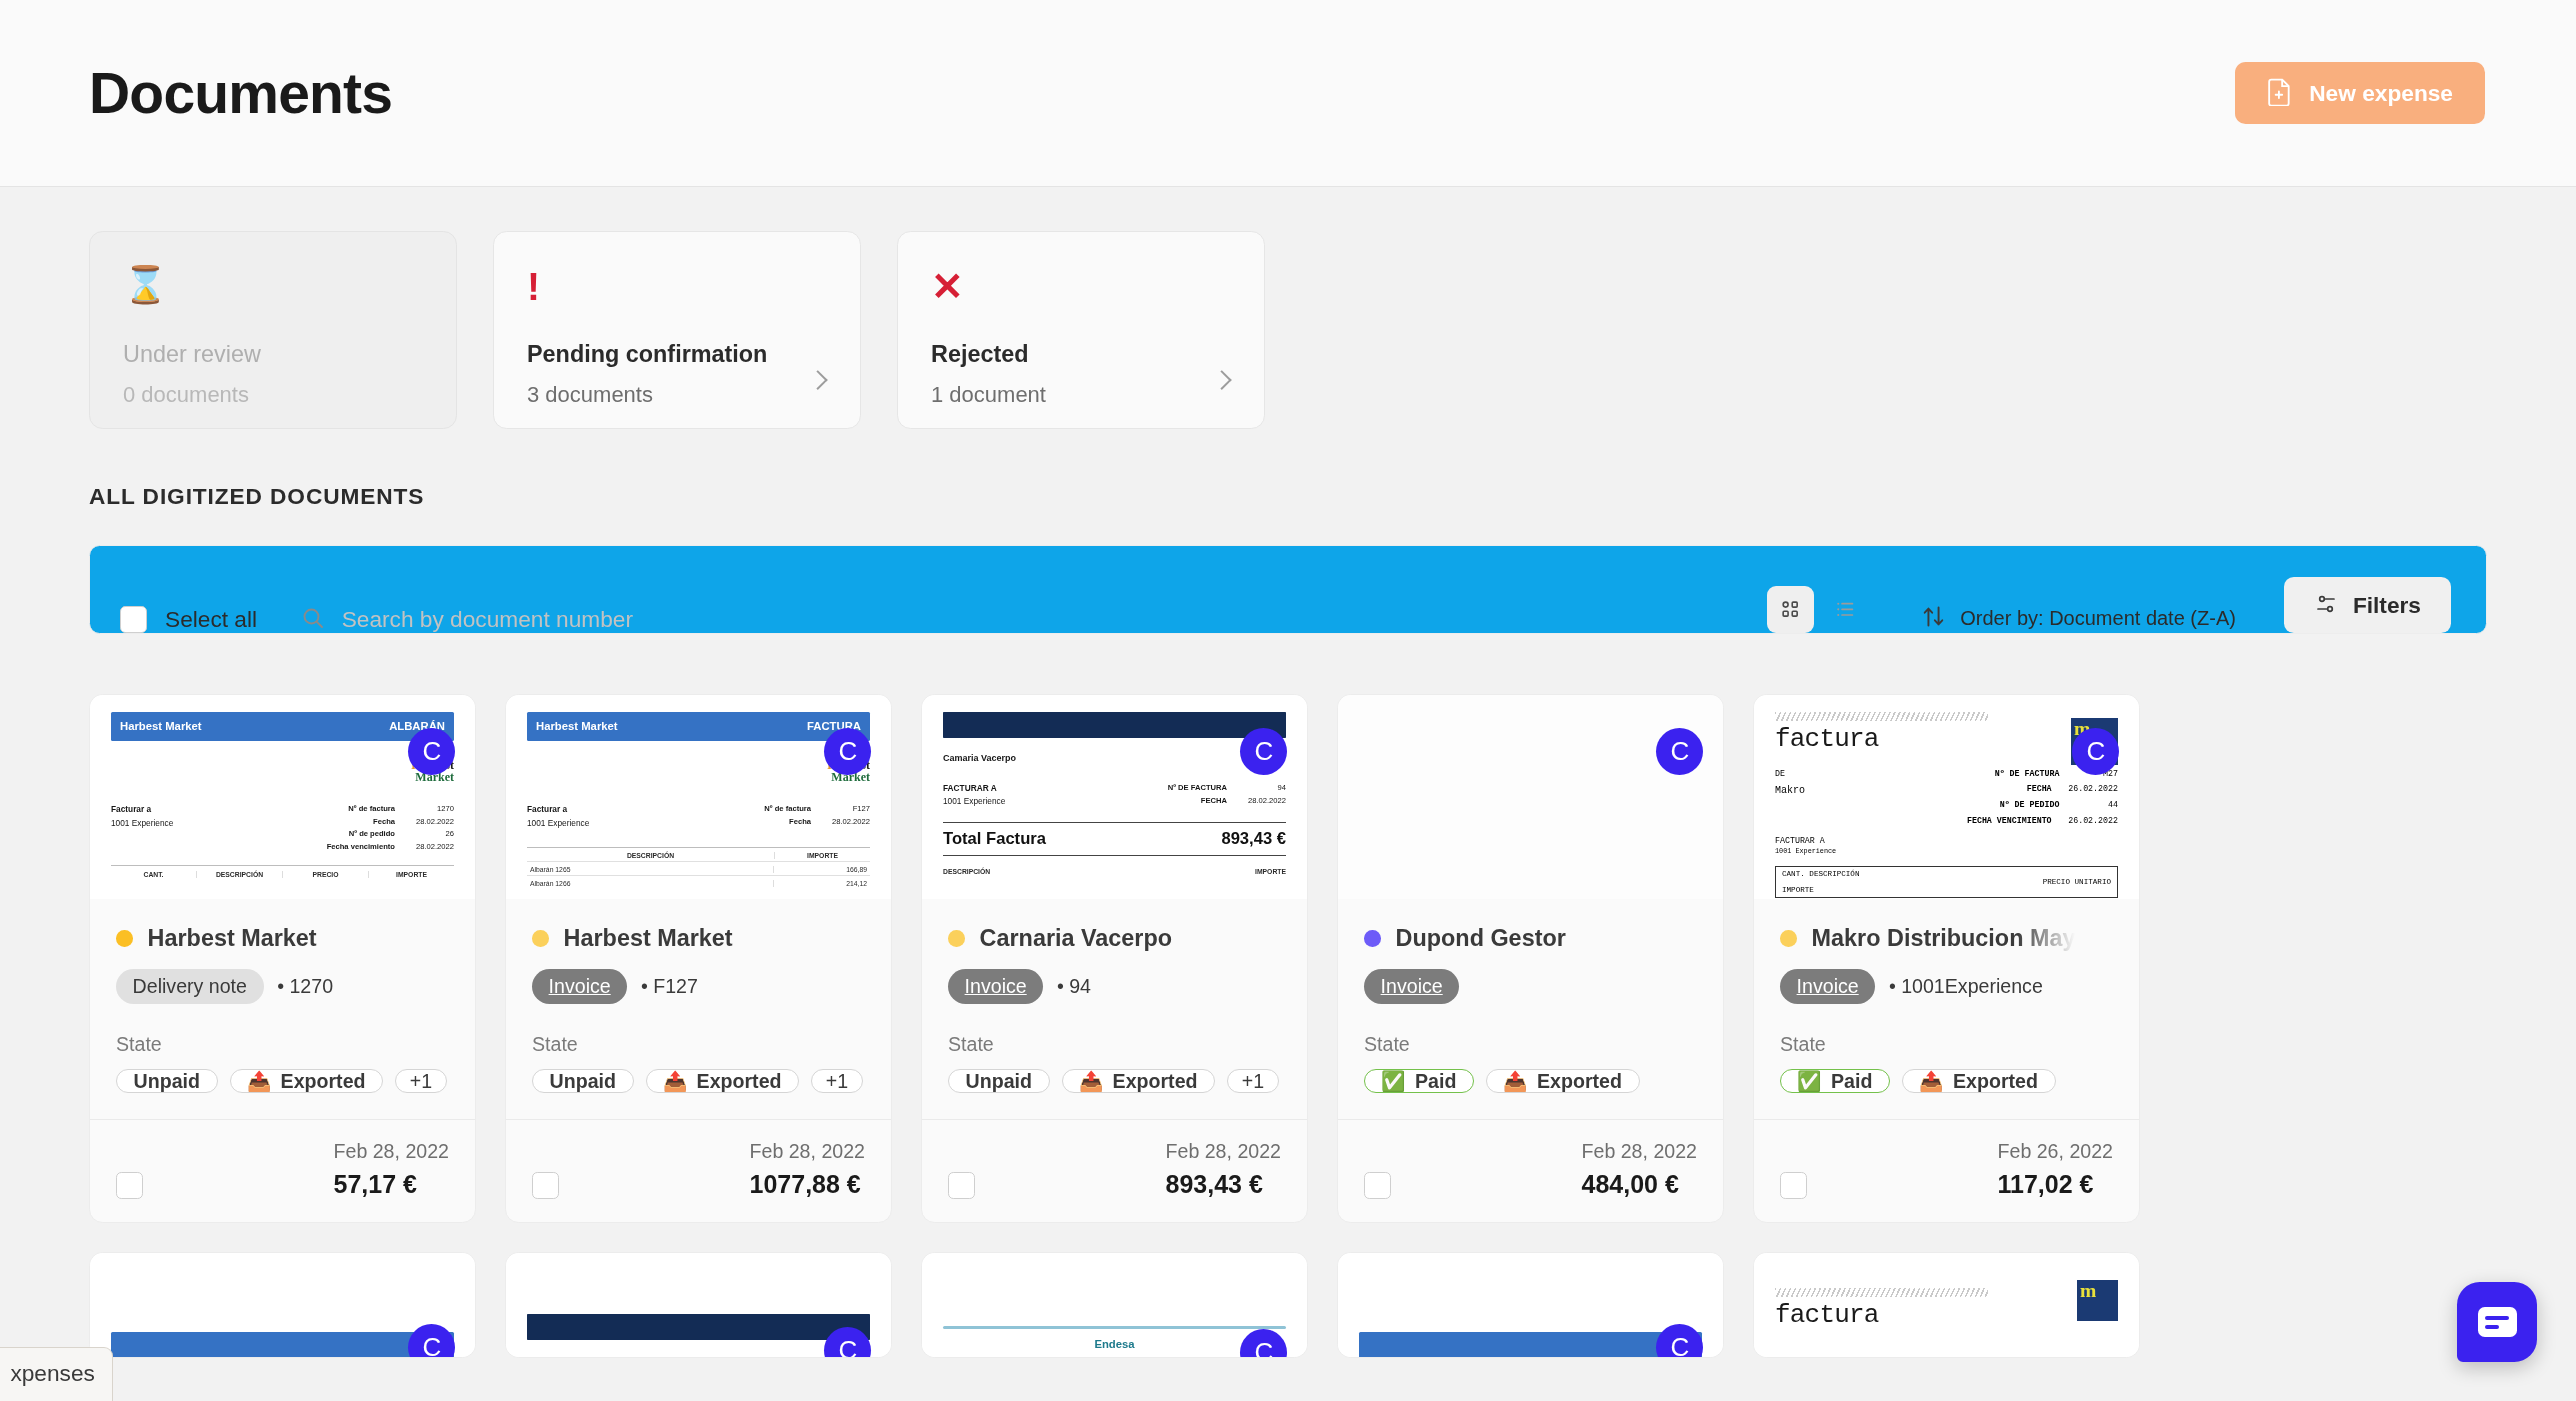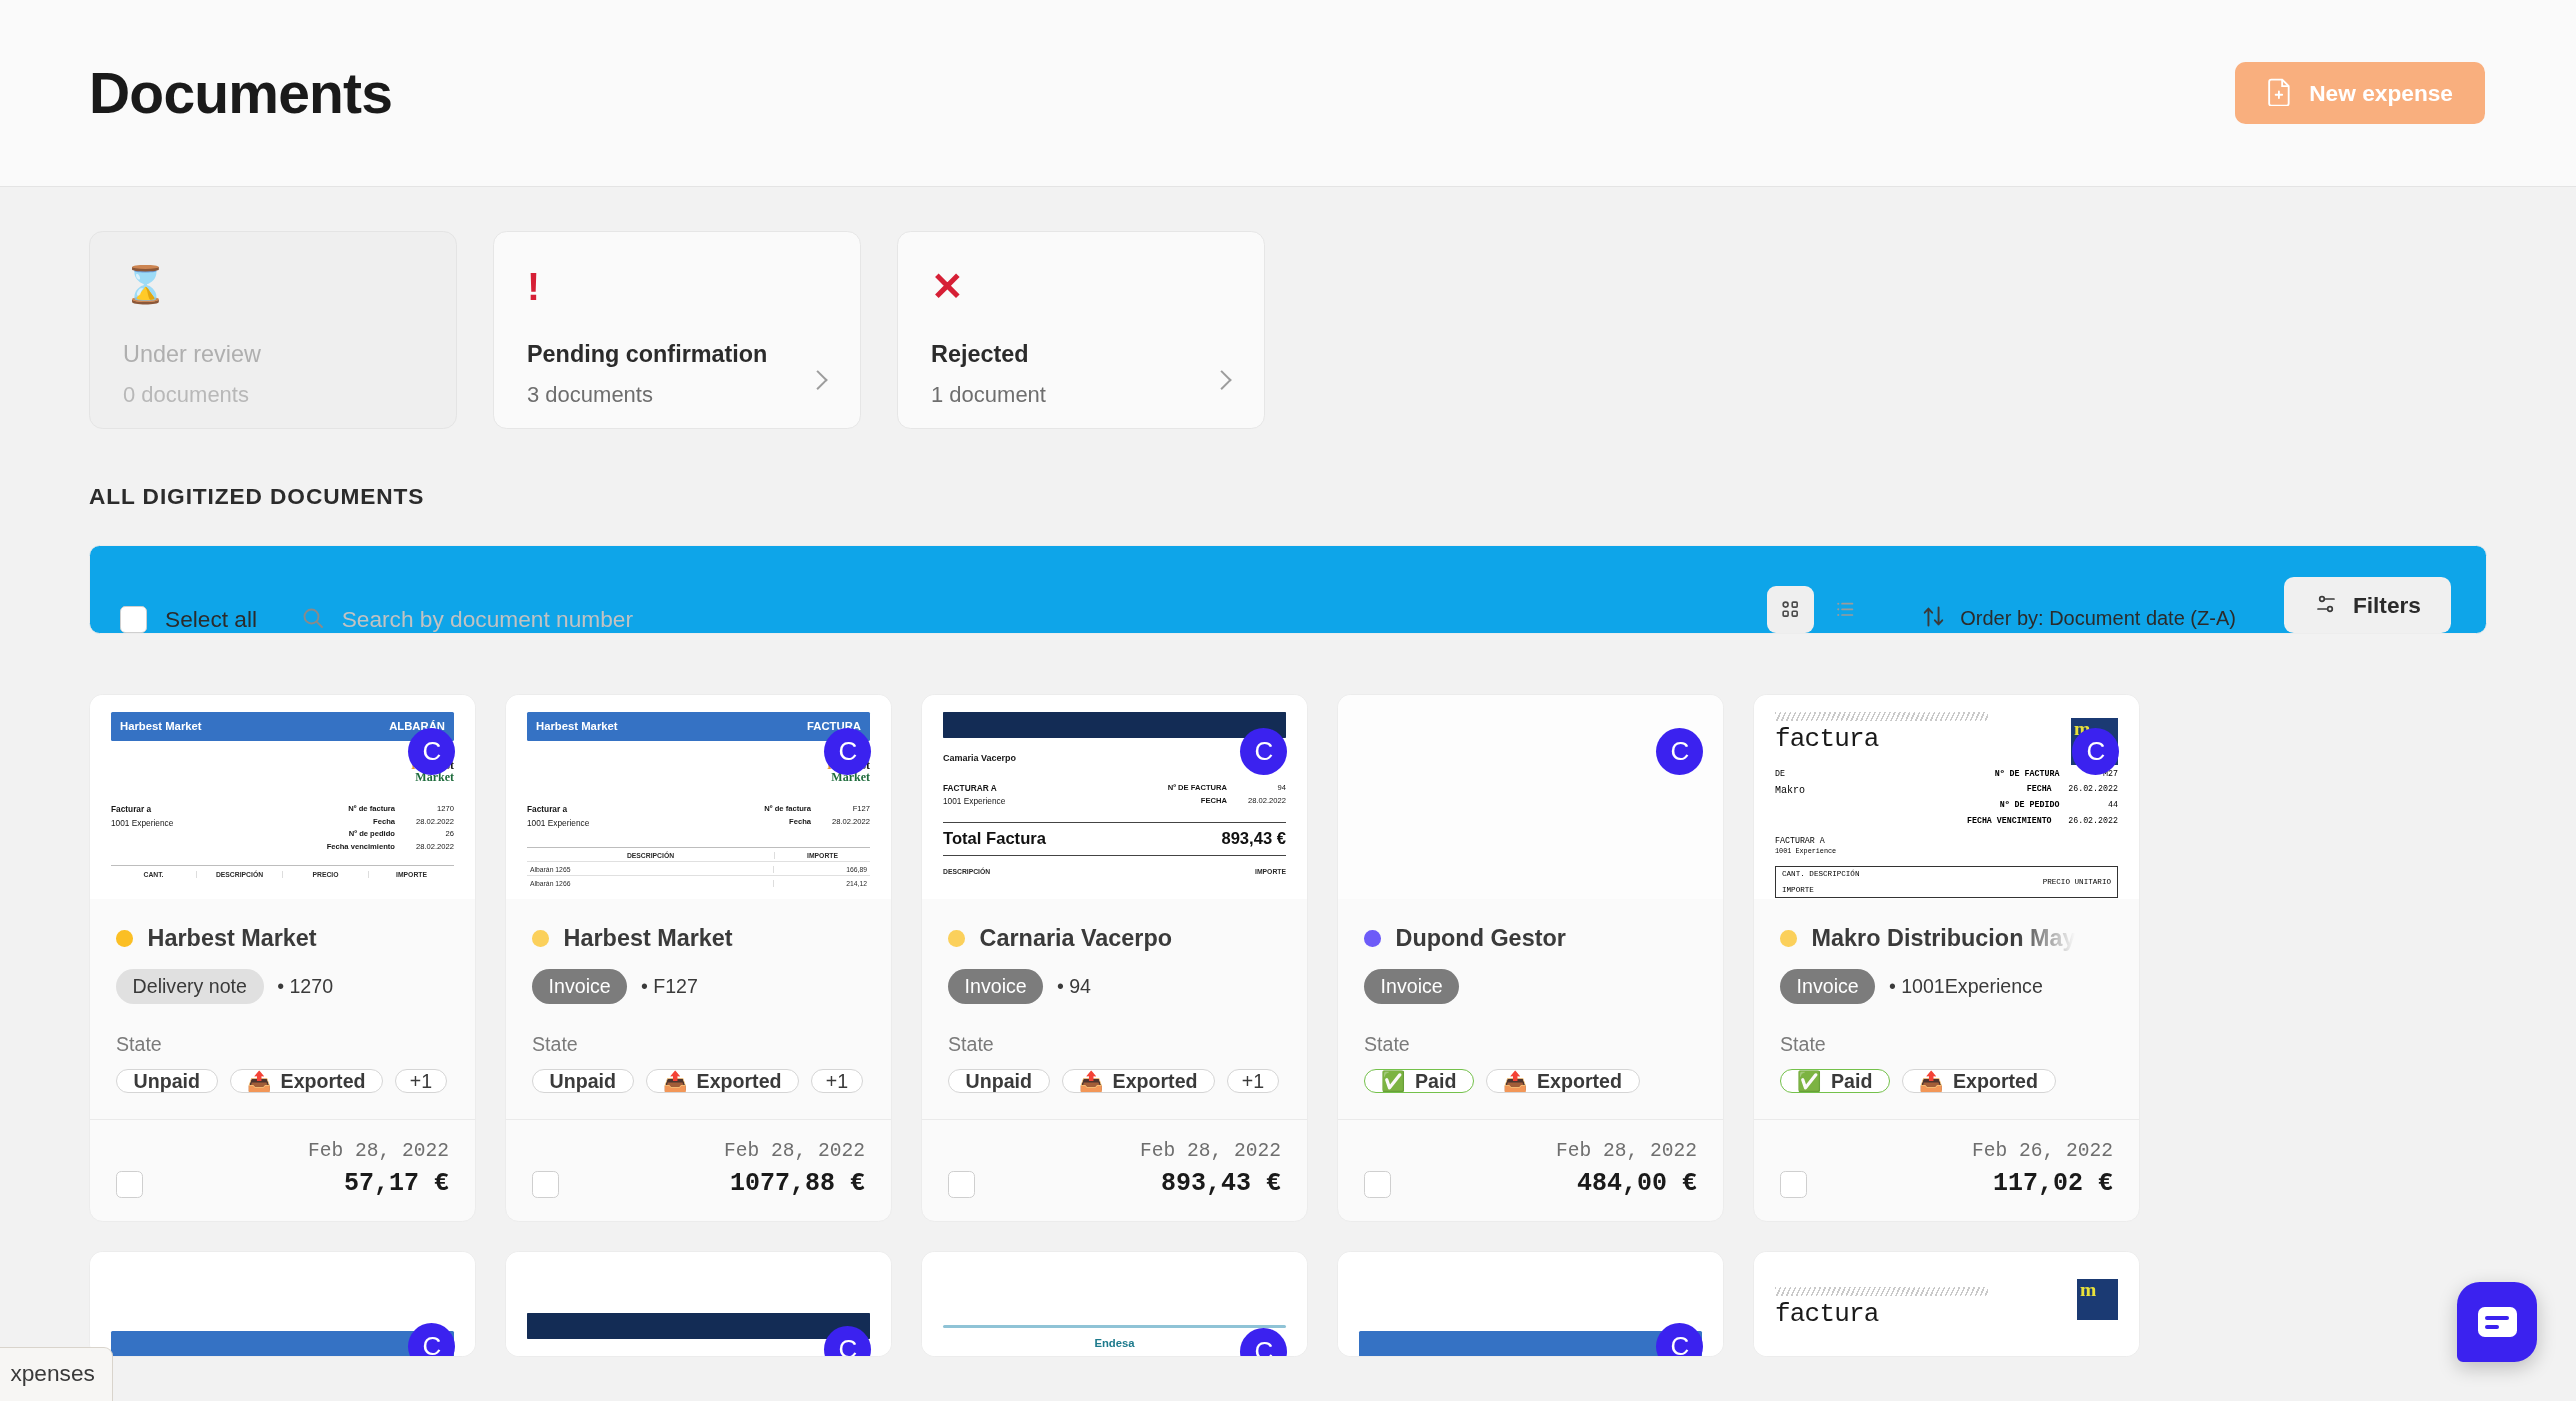--- a/index.html
+++ b/index.html
@@ -238,21 +238,21 @@
   }
   .card-title.truncated {
     -webkit-mask-image: linear-gradient(to right,#000 78%,transparent 100%);
             mask-image: linear-gradient(to right,#000 78%,transparent 100%);
   }
   .card-meta-row { display: flex; align-items: center; gap: 13.6px; margin-top: 16.6px; }
   .type-badge {
     border-radius: 754px; padding: 6px 16.6px;
     font-size: 19.6px; white-space: nowrap;
   }
-  .type-badge.invoice { background: #7C7C7C; color: #FFFFFF; }
+  .type-badge.invoice { background: #7C7C7C; color: #FFFFFF; text-decoration: underline; }
   .type-badge.delivery { background: #E0E0E0; color: #3A3A3A; }
   .doc-num { font-size: 19.6px; color: #3A3A3A; white-space: nowrap; }
   .state-label { margin-top: 29px; font-size: 19.6px; color: #7A7A7A; }
   .state-row { display: flex; align-items: center; gap: 12px; margin-top: 13.6px; }
   .chip {
     border: 0.8px solid #D5D5D5; border-radius: 754px;
     height: 24px; padding: 0 16.6px;
     display: flex; align-items: center; gap: 9px;
     font-size: 19.6px; font-weight: 700; color: #3A3A3A;
     background: #FFFFFF; white-space: nowrap;
@@ -260,21 +260,21 @@
   .chip.paid { border-color: #74C14B; }
   .chip.plus { padding: 0 13.6px; font-weight: 400; }
 
   
   .card-footer {
     margin-top: 26px;
     border-top: 0.8px solid #EAEAEA;
     padding: 19.6px 26px 22.7px 26px;
     display: flex; align-items: flex-end; justify-content: space-between;
   }
-  .footer-right { text-align: right; font-family: Liberation Mono, monospace; }
+  .footer-right { text-align: left; }
   .doc-date { font-size: 19.6px; color: #6E6E6E; }
   .doc-amount { font-size: 25px; font-weight: 700; color: #1A1A1A; margin-top: 7.6px; }
 
   
   .card-grid.partial { margin-top: 29px; }
   .doc-card.partial { height: 106px; }
 
   
   .expenses-tab {
     position: fixed; left: -16.6px; bottom: 0;

